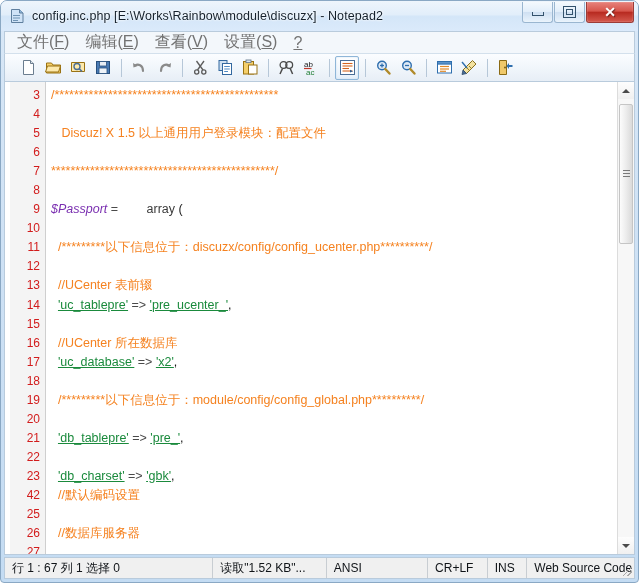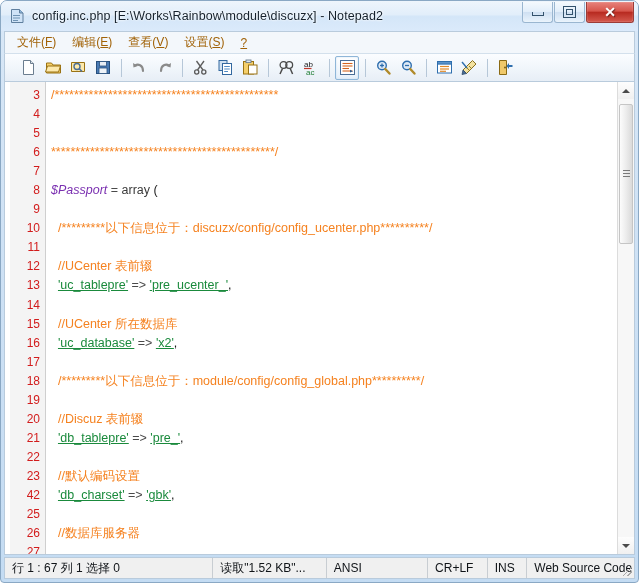--- a/index.html
+++ b/index.html
@@ -92,22 +92,22 @@
     height: 22px;
     margin: 0 3px;
     background: #f3f7fb;
     border: 1px solid #b9cbdc;
     border-bottom: none;
     display: flex; align-items: center;
     padding-left: 4px;
     box-sizing: border-box;
   }
   .menu-item {
-    font-size: 12px;
-    color: #a16207;
+    font-size: 16px;
+    color: #737373;
     padding: 13px 8px;
     white-space: nowrap;
     cursor: default;
   }
   .menu-item u { text-decoration: underline; }
 
   
   #toolbar {
     flex: 0 0 29px;
     height: 29px;
@@ -181,21 +181,21 @@
   .cline {
     height: 19.05px; line-height: 19.05px;
     font-family: "Liberation Sans", sans-serif;
     font-size: 12.5px;
     white-space: pre;
     color: #000000;
   }
   .tok-comment { color: #f58220; }
   .tok-str     { color: #1a8a3c; text-decoration: underline; }
   .tok-var     { color: #7a2fb0; font-style: italic; font-weight: normal; }
-  .tok-kw      { color: #3b3b3b; }
+  .tok-kw      { color: #3b3b3b; margin-left: 25px; }
   .tok-op      { color: #4a4a4a; }
   .tok-plain   { color: #1a1a1a; }
 
   
   #vscroll {
     flex: 0 0 16px;
     background: #f7f7f7;
     border-left: 1px solid #dcdcdc;
     position: relative;
   }
@@ -475,40 +475,40 @@
         <div class="lnum">22</div>
         <div class="lnum">23</div>
         <div class="lnum">42</div>
         <div class="lnum">25</div>
         <div class="lnum">26</div>
         <div class="lnum">27</div>
       </div>
     <div id="code">
         <div class="cline"><span class="tok-comment">/**********************************************</span></div>
         <div class="cline">&nbsp;</div>
+        <div class="cline"><span class="tok-comment">   Discuz! X 1.5 以上通用用户登录模块：配置文件</span></div>
         <div class="cline">&nbsp;</div>
         <div class="cline"><span class="tok-comment">**********************************************/</span></div>
         <div class="cline">&nbsp;</div>
         <div class="cline"><span class="tok-var">$Passport</span><span class="tok-op"> = </span><span class="tok-kw">array</span><span class="tok-plain"> (</span></div>
         <div class="cline">&nbsp;</div>
         <div class="cline"><span class="tok-comment">  /*********以下信息位于：discuzx/config/config_ucenter.php**********/</span></div>
         <div class="cline">&nbsp;</div>
         <div class="cline"><span class="tok-comment">  //UCenter 表前辍</span></div>
         <div class="cline"><span class="tok-plain">  </span><span class="tok-str">'uc_tablepre'</span><span class="tok-op"> =&gt; </span><span class="tok-str">'pre_ucenter_'</span><span class="tok-plain">,</span></div>
         <div class="cline">&nbsp;</div>
         <div class="cline"><span class="tok-comment">  //UCenter 所在数据库</span></div>
         <div class="cline"><span class="tok-plain">  </span><span class="tok-str">'uc_database'</span><span class="tok-op"> =&gt; </span><span class="tok-str">'x2'</span><span class="tok-plain">,</span></div>
         <div class="cline">&nbsp;</div>
         <div class="cline"><span class="tok-comment">  /*********以下信息位于：module/config/config_global.php**********/</span></div>
         <div class="cline">&nbsp;</div>
-        <div class="cline"><span class="tok-comment">  //Discuz 表前辍</span></div>
         <div class="cline"><span class="tok-plain">  </span><span class="tok-str">'db_tablepre'</span><span class="tok-op"> =&gt; </span><span class="tok-str">'pre_'</span><span class="tok-plain">,</span></div>
         <div class="cline">&nbsp;</div>
+        <div class="cline"><span class="tok-plain">  </span><span class="tok-str">'db_charset'</span><span class="tok-op"> =&gt; </span><span class="tok-str">'gbk'</span><span class="tok-plain">,</span></div>
         <div class="cline"><span class="tok-comment">  //默认编码设置</span></div>
-        <div class="cline"><span class="tok-plain">  </span><span class="tok-str">'db_charset'</span><span class="tok-op"> =&gt; </span><span class="tok-str">'gbk'</span><span class="tok-plain">,</span></div>
         <div class="cline">&nbsp;</div>
         <div class="cline"><span class="tok-comment">  //数据库服务器</span></div>
       </div>
     <div id="vscroll">
       <div class="sb-arrow up">
         <span class="tri-up"></span>
       </div>
       <div id="vthumb"></div>
       <div class="sb-arrow down">
         <span class="tri-down"></span>

